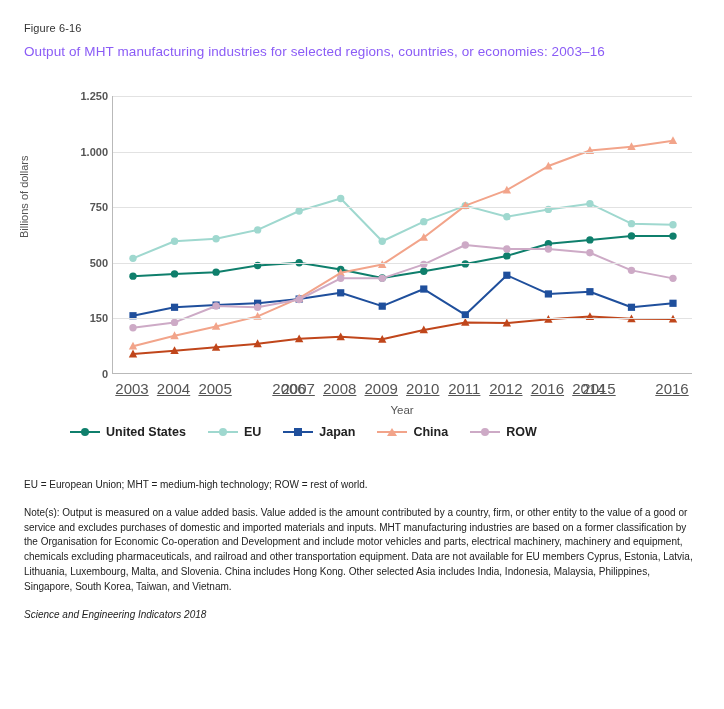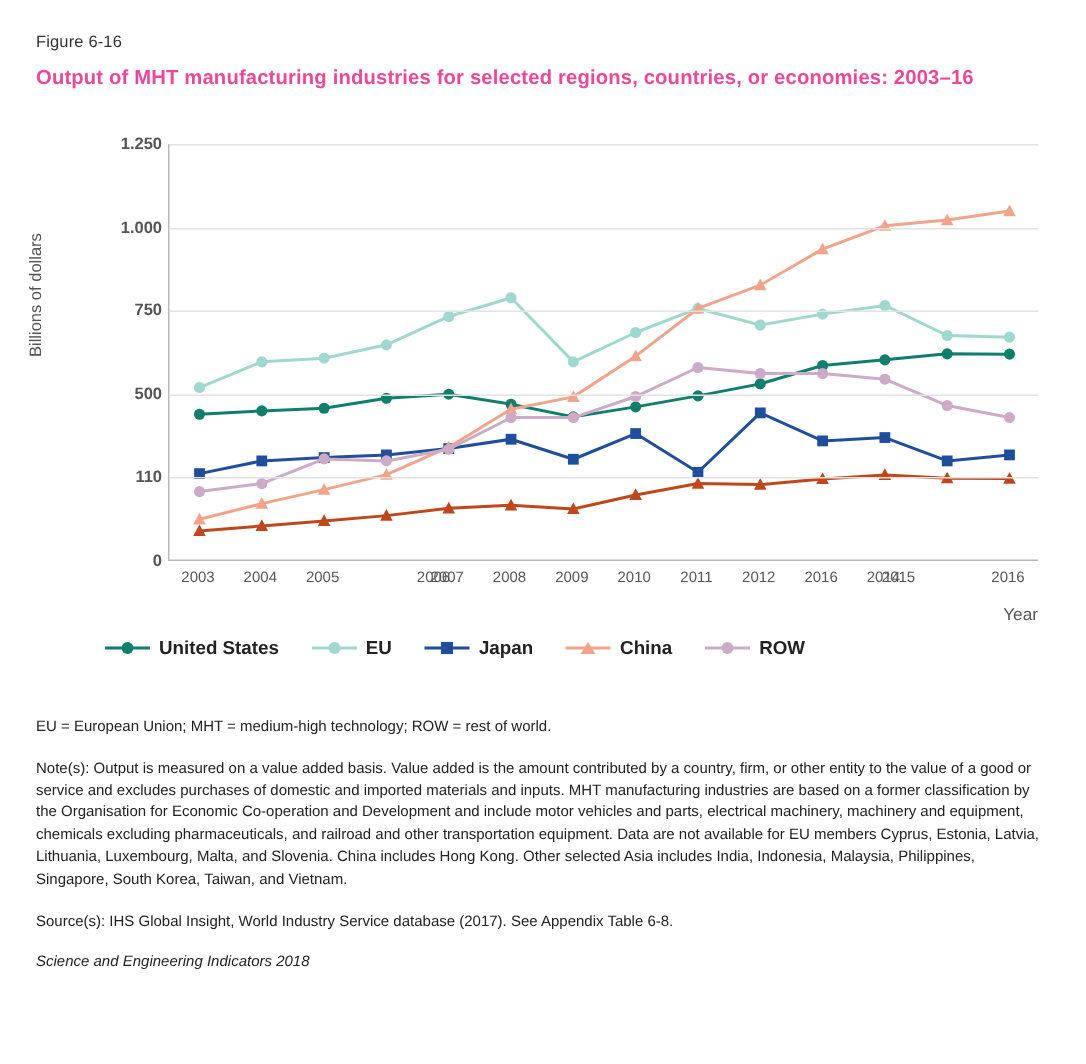--- a/index.html
+++ b/index.html
@@ -27,23 +27,22 @@
     top: 22px;
     font-size: 11px;
     color: #333333;
     letter-spacing: 0.1px;
   }
   .fig-title {
     position: absolute;
     left: 24px;
     top: 44px;
     font-size: 13.5px;
-    color: #ec4899;
+    color: #8b5cf6;
     letter-spacing: 0.1px;
-    font-weight: bold;
   }
   
   .chart-wrap {
     position: absolute;
     left: 24px;
     top: 78px;
     width: 676px;
     height: 360px;
   }
   .plot {
@@ -85,31 +84,32 @@
     left: -6px;
     top: 160px;
     font-size: 11px;
     color: #555555;
     transform: rotate(-90deg);
     transform-origin: left top;
     white-space: nowrap;
   }
   .xtick-label {
     position: absolute;
-    font-size: 10px;
+    font-size: 15px;
     color: #555555;
     transform: translateX(-50%);
     top: 302px;
+    text-decoration: underline;
   }
   .x-axis-title {
     position: absolute;
     top: 326px;
     left: 88px;
     width: 580px;
-    text-align: right;
+    text-align: center;
     font-size: 11.5px;
     color: #555555;
   }
   svg.series {
     position: absolute;
     left: 0;
     top: 0;
     overflow: visible;
   }
   
@@ -178,21 +178,21 @@
 
 <div class="page">
 
   <div class="fig-num">Figure 6-16</div>
   <div class="fig-title">Output of MHT manufacturing industries for selected regions, countries, or economies: 2003–16</div>
 
   <div class="chart-wrap">
     <div class="y-axis-title">Billions of dollars</div>
     <div class="ytick-col" id="ytick-col">
         <div class="ytick-label" style="top: 278px;">0</div>
-        <div class="ytick-label" style="top: 222.4px;">110</div>
+        <div class="ytick-label" style="top: 222.4px;">150</div>
         <div class="ytick-label" style="top: 166.8px;">500</div>
         <div class="ytick-label" style="top: 111.2px;">750</div>
         <div class="ytick-label" style="top: 55.6px;">1.000</div>
         <div class="ytick-label" style="top: 0px;">1.250</div>
       </div>
     <div class="plot" id="plot">
       <svg class="series" id="svg-series" width="580" height="278">
           <g>
             <path d="M20.00,180.14 L61.54,177.92 L103.08,176.14 L144.62,169.47 L186.15,166.80 L227.69,173.47 L269.23,181.92 L310.77,175.25 L352.31,167.91 L393.85,159.91 L435.38,147.67 L476.92,143.89 L518.46,139.89 L560.00,140.11" fill="none" stroke="#0f7f6c" stroke-width="2" stroke-linejoin="round"></path>
             <circle cx="20" cy="180.144" r="3.7" fill="#0f7f6c" stroke="none"></circle>
@@ -355,17 +355,16 @@
           <span class="lline" style="background: rgb(205, 170, 198);"></span>
           <span class="lmark" style="background: rgb(205, 170, 198); border-radius: 50%;"></span>
         </span>
         <span>ROW</span>
       </div>
     </div>
 
   <div class="notes">
     <p>EU = European Union; MHT = medium-high technology; ROW = rest of world.</p>
     <p>Note(s): Output is measured on a value added basis. Value added is the amount contributed by a country, firm, or other entity to the value of a good or service and excludes purchases of domestic and imported materials and inputs. MHT manufacturing industries are based on a former classification by the Organisation for Economic Co-operation and Development and include motor vehicles and parts, electrical machinery, machinery and equipment, chemicals excluding pharmaceuticals, and railroad and other transportation equipment. Data are not available for EU members Cyprus, Estonia, Latvia, Lithuania, Luxembourg, Malta, and Slovenia. China includes Hong Kong. Other selected Asia includes India, Indonesia, Malaysia, Philippines, Singapore, South Korea, Taiwan, and Vietnam.</p>
-    <p class="source-line">Source(s): IHS Global Insight, World Industry Service database (2017). See Appendix Table 6-8.</p>
     <p class="footer-ital">Science and Engineering Indicators 2018</p>
   </div>
 
 </div>
 
 </body></html>

